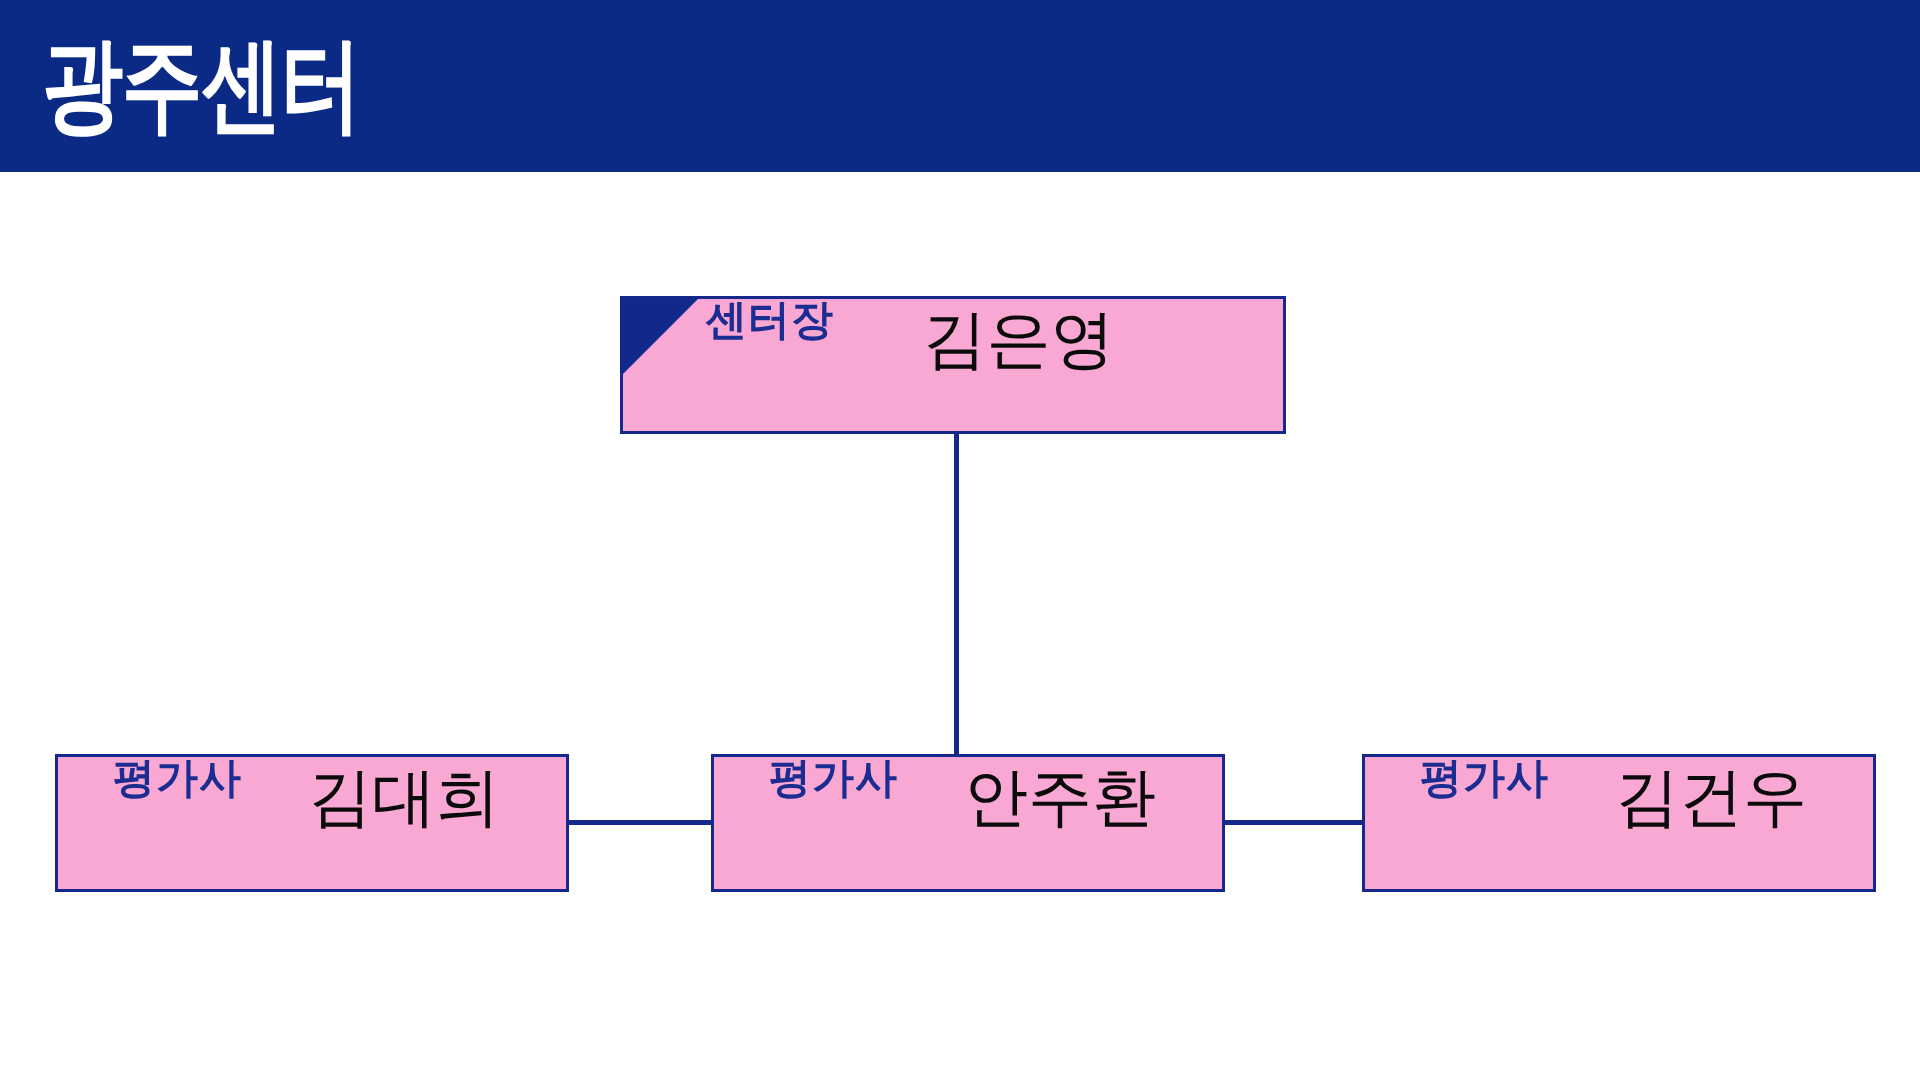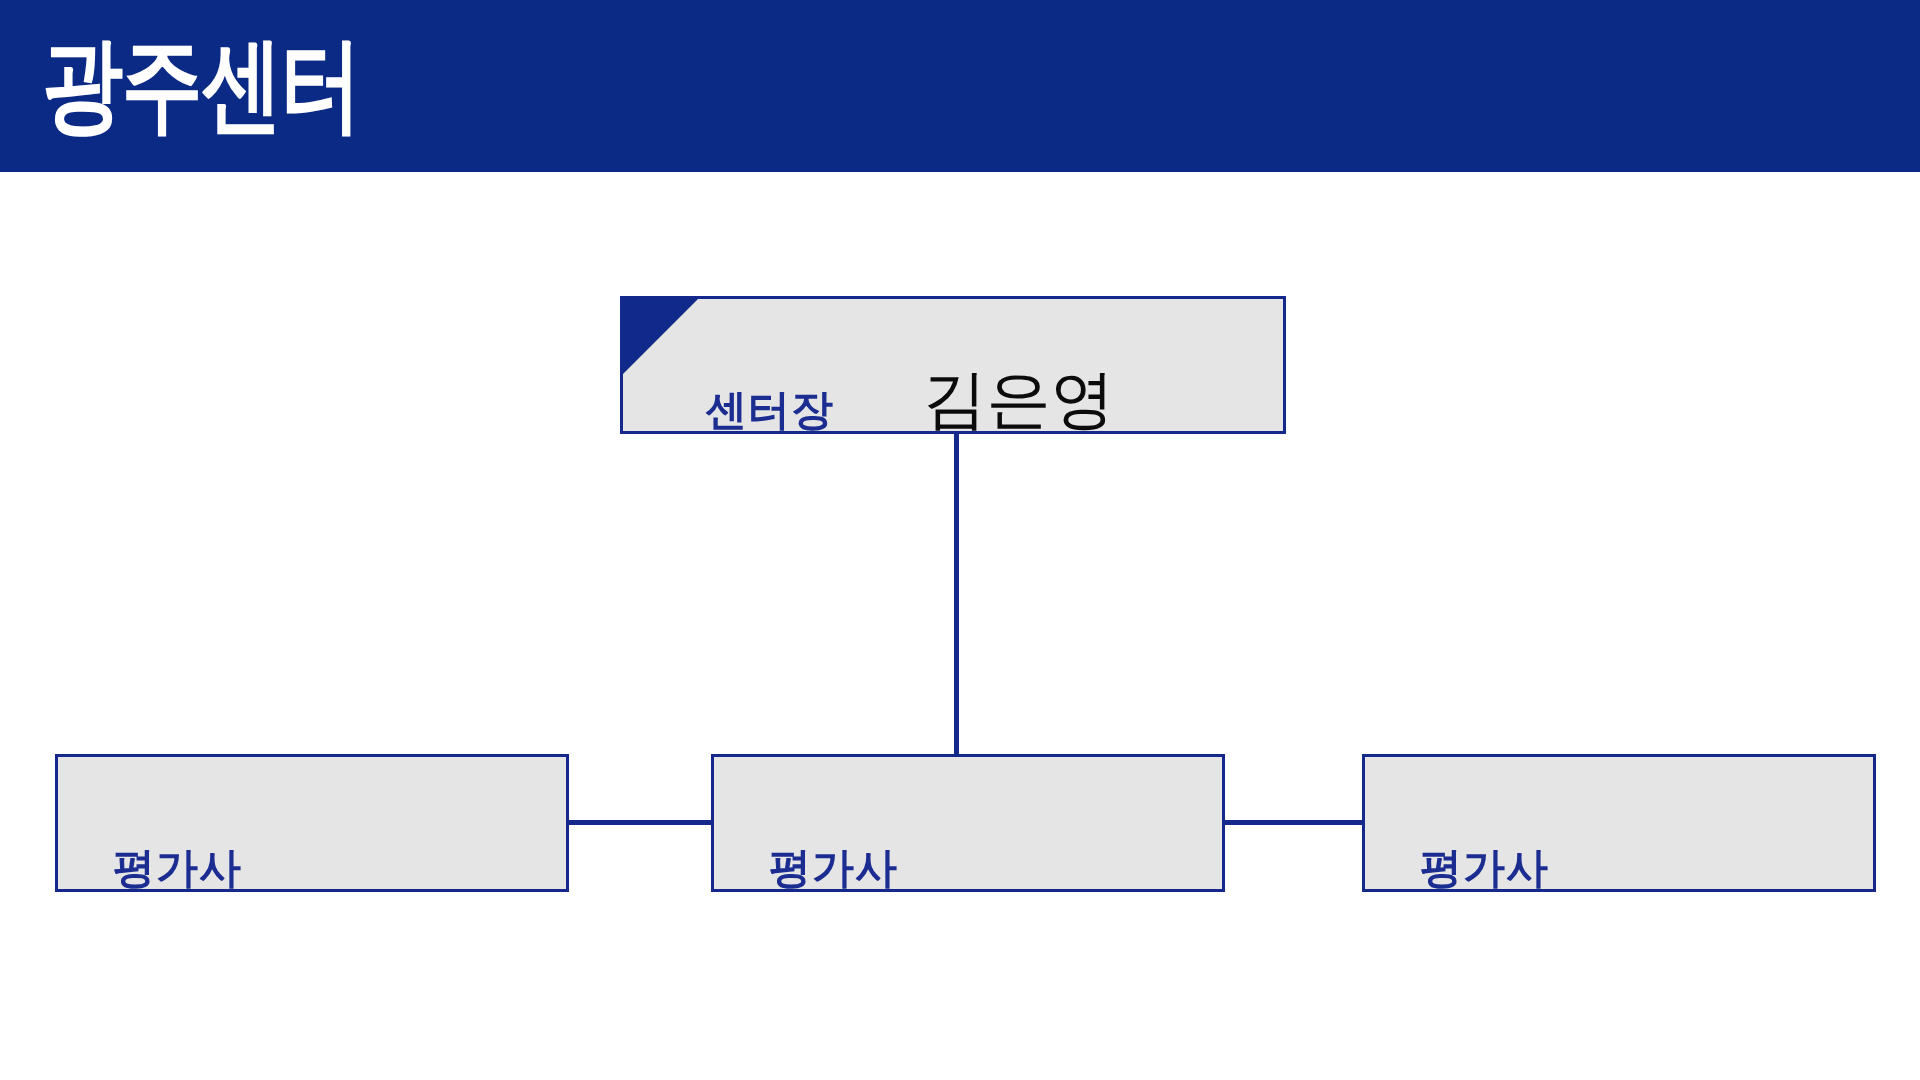--- a/index.html
+++ b/index.html
@@ -34,25 +34,25 @@
     line-height: 1;
     letter-spacing: -2px;
     transform: translateY(-52%) scaleX(0.78);
     transform-origin: left center;
     white-space: nowrap;
   }
 
   
   .node {
     position: absolute;
-    background: #e5e5e5;
+    background: #f9a8d4;
     border: 3px solid #15298d;
     box-sizing: border-box;
     display: flex;
-    align-items: flex-end;
+    align-items: flex-start;
   }
   .node-director {
     left: 620px; top: 296px;
     width: 666px; height: 138px;
   }
   .node-member-0 { left: 55px;   top: 754px; width: 514px; height: 138px; }
   .node-member-1 { left: 711px;  top: 754px; width: 514px; height: 138px; }
   .node-member-2 { left: 1362px; top: 754px; width: 514px; height: 138px; }
 
   .corner-triangle {
@@ -118,23 +118,26 @@
   <div class="connector connector-h-right"></div>
 
   <div class="node node-director">
     <div class="corner-triangle"></div>
     <span class="role">센터장</span>
     <span class="name">김은영</span>
   </div>
 
   <div class="node node-member node-member-0">
     <span class="role">평가사</span>
+    <span class="name">김대희</span>
   </div>
 
   <div class="node node-member node-member-1">
     <span class="role">평가사</span>
+    <span class="name">안주환</span>
   </div>
 
   <div class="node node-member node-member-2">
     <span class="role">평가사</span>
+    <span class="name">김건우</span>
   </div>
 
 </div>
 
 </body></html>

